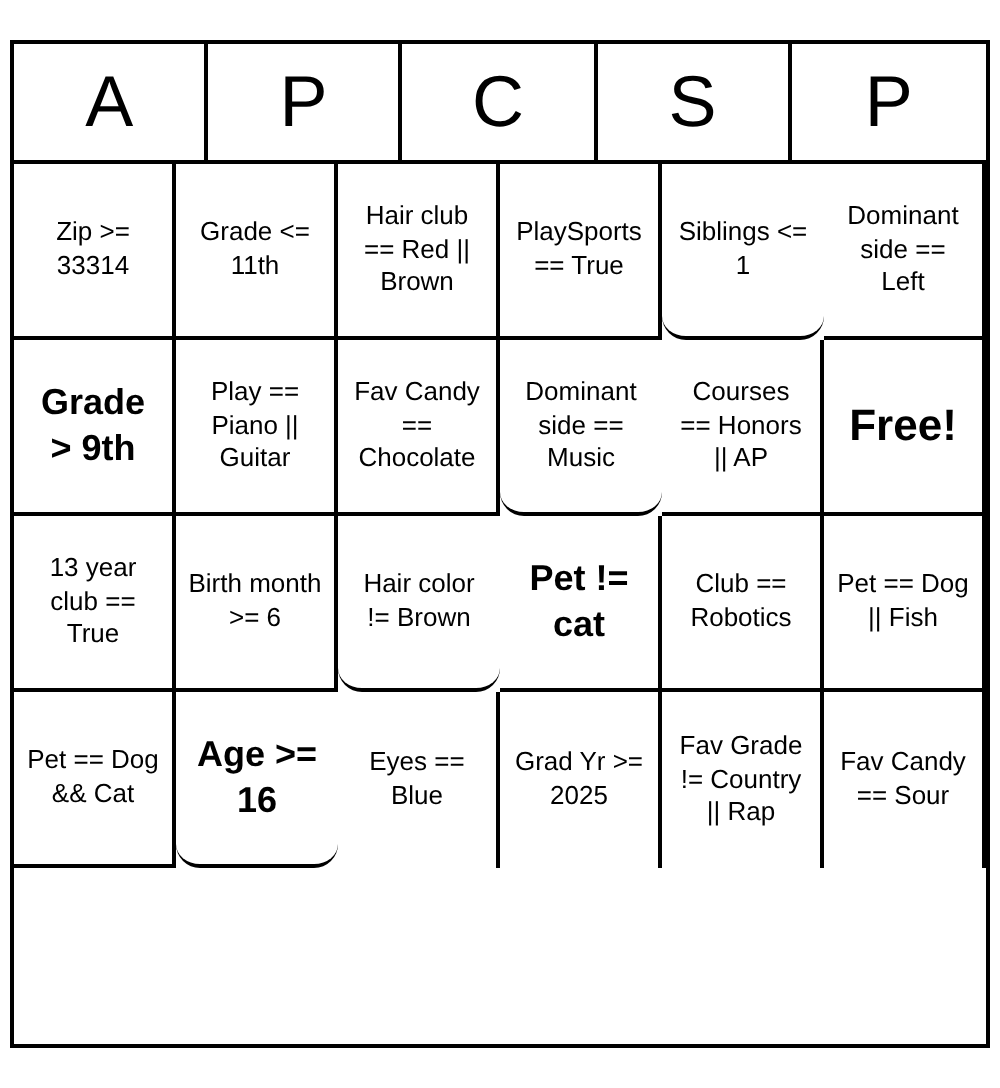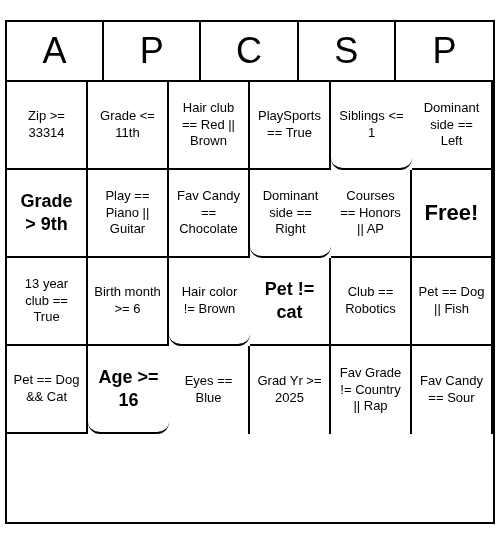--- a/index.html
+++ b/index.html
@@ -77,21 +77,21 @@
   <div class="bingo-grid">
   <div class="bingo-cell">Zip &gt;= 33314</div>
       <div class="bingo-cell">Grade &lt;= 11th</div>
       <div class="bingo-cell">Hair club == Red || Brown</div>
       <div class="bingo-cell">PlaySports == True</div>
       <div class="bingo-cell">Siblings &lt;= 1</div>
       <div class="bingo-cell">Dominant side == Left</div>
       <div class="bingo-cell large-text">Grade &gt; 9th</div>
       <div class="bingo-cell">Play == Piano || Guitar</div>
       <div class="bingo-cell">Fav Candy == Chocolate</div>
-      <div class="bingo-cell">Dominant side == Right</div>
+      <div class="bingo-cell">Dominant side == Music</div>
       <div class="bingo-cell">Courses == Honors || AP</div>
       <div class="bingo-cell free-cell">Free!</div>
       <div class="bingo-cell">13 year club == True</div>
       <div class="bingo-cell">Birth month &gt;= 6</div>
       <div class="bingo-cell">Hair color != Brown</div>
       <div class="bingo-cell large-text">Pet != cat</div>
       <div class="bingo-cell">Club == Robotics</div>
       <div class="bingo-cell">Pet == Dog || Fish</div>
       <div class="bingo-cell">Pet == Dog &amp;&amp; Cat</div>
       <div class="bingo-cell large-text">Age &gt;= 16</div>

